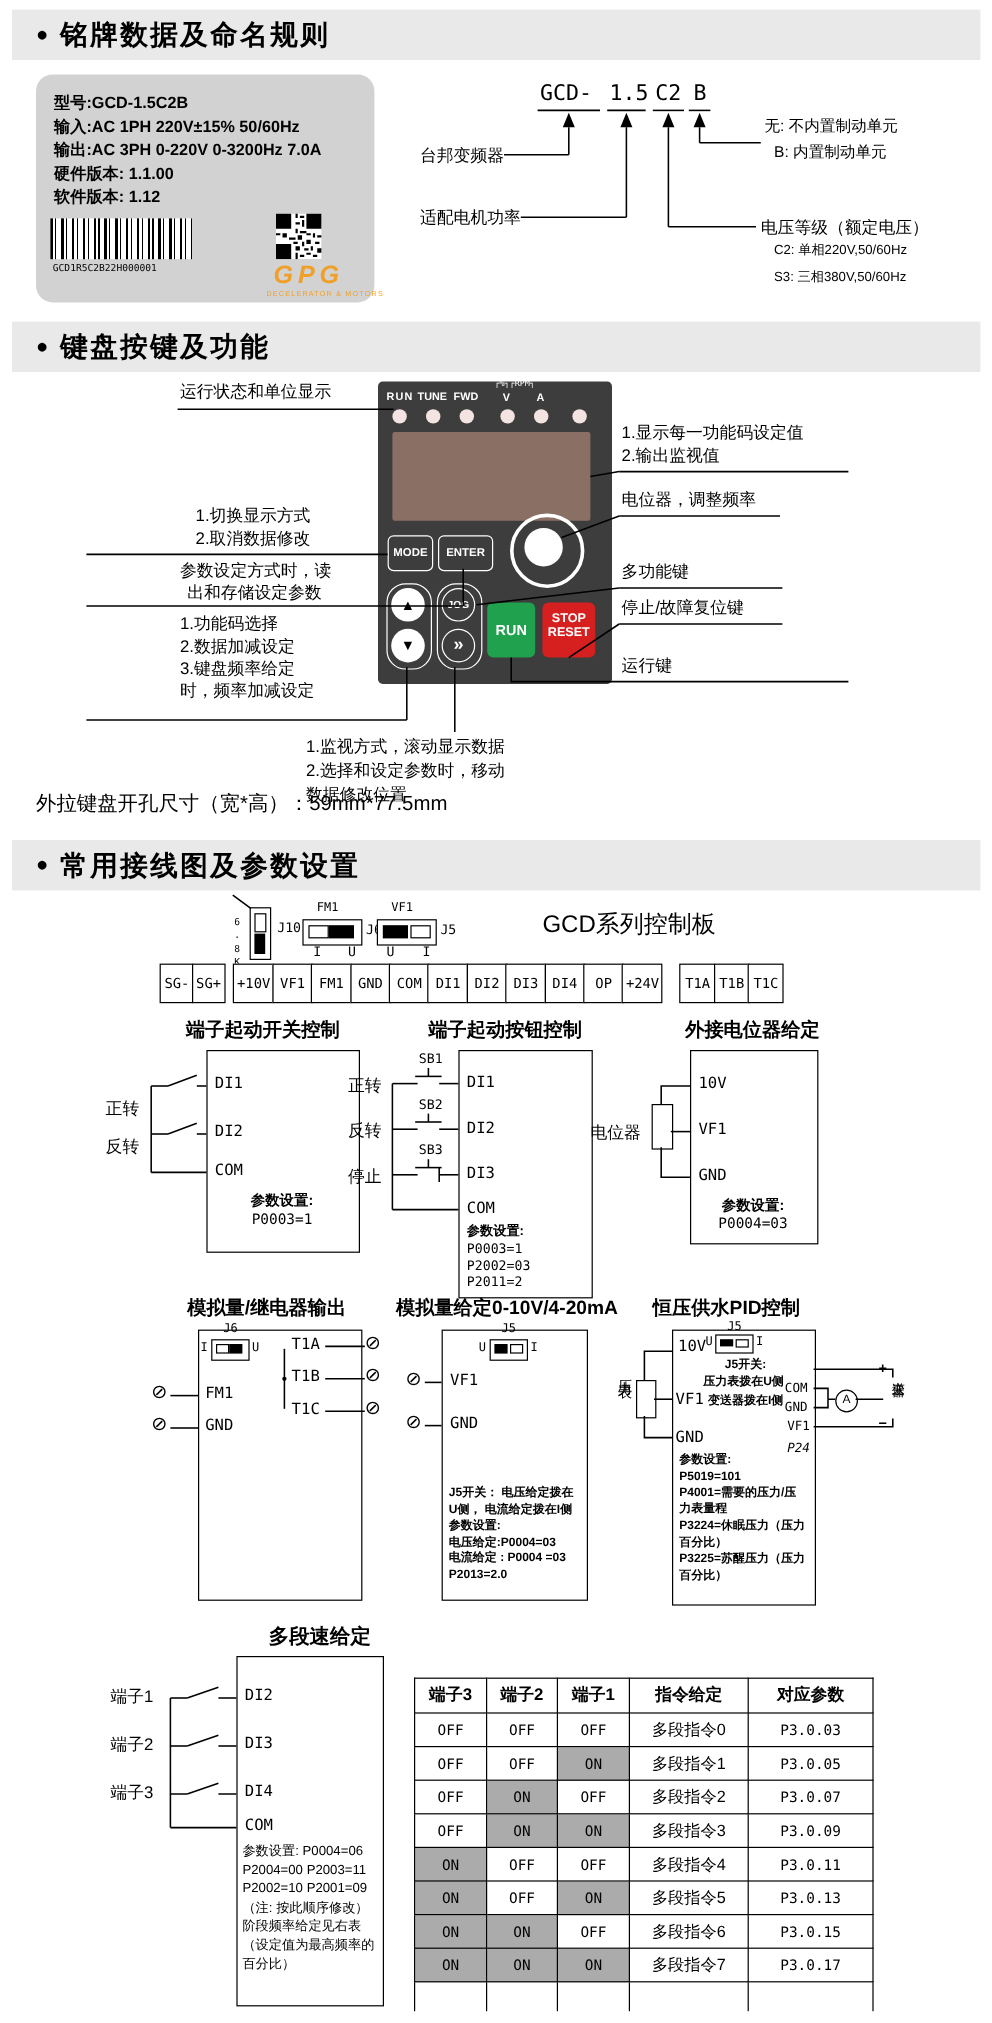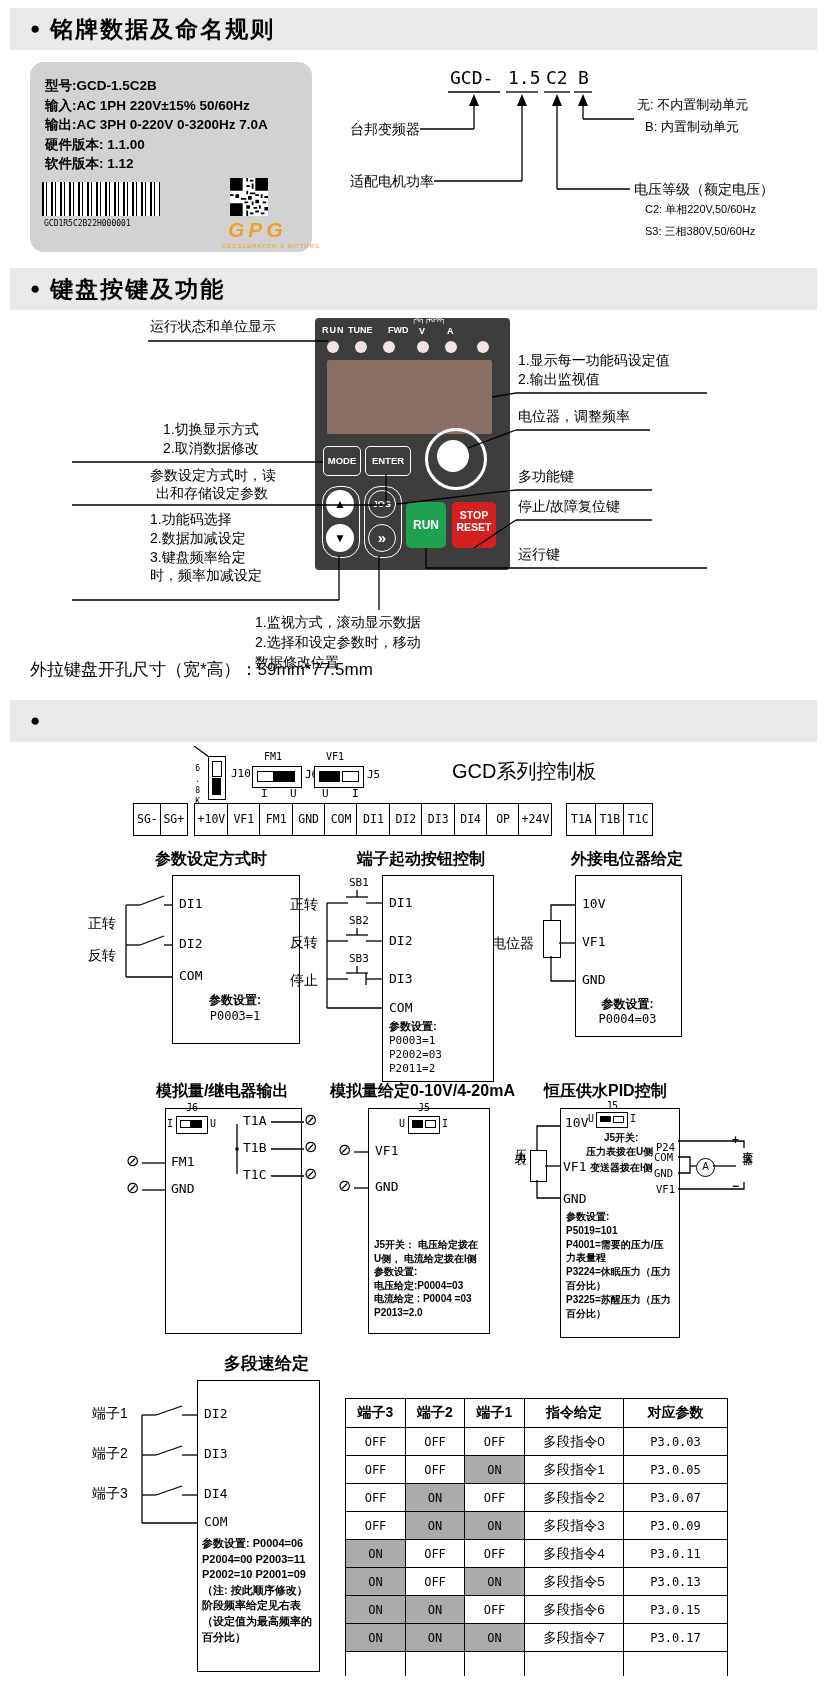--- a/index.html
+++ b/index.html
@@ -43,20 +43,21 @@
   <div class="bar" style="top:8px;">
     <span class="dot">●</span>
     <span class="btitle">铭牌数据及命名规则</span>
   </div>
   <div class="bar" style="top:268px;">
     <span class="dot">●</span>
     <span class="btitle">键盘按键及功能</span>
   </div>
   <div class="bar" style="top:700px;">
     <span class="dot">●</span>
+    <span class="btitle">常用接线图及参数设置</span>
   </div>
 
   <div class="abs" style="left:30px;top:62px;width:282px;height:190px;background:#d2d2d2;border-radius:14px;"></div>
   <div class="t" style="left:45px;top:78px;font-size:13.5px;font-weight:600;">型号:GCD-1.5C2B</div>
   <div class="t" style="left:45px;top:98px;font-size:13.5px;font-weight:600;">输入:AC 1PH 220V±15% 50/60Hz</div>
   <div class="t" style="left:45px;top:117px;font-size:13.5px;font-weight:600;">输出:AC 3PH 0-220V 0-3200Hz  7.0A</div>
   <div class="t" style="left:45px;top:137px;font-size:13.5px;font-weight:600;">硬件版本: 1.1.00</div>
   <div class="t" style="left:45px;top:156px;font-size:13.5px;font-weight:600;">软件版本: 1.12</div>
   <div class="abs" style="left:42px;top:182px;width:118px;height:34px;background:repeating-linear-gradient(90deg,#000 0px,#000 2px,#fff 2px,#fff 4px,#000 4px,#000 5px,#fff 5px,#fff 9px);"></div>
   <div class="t mono" style="left:44px;top:219px;font-size:8px;">GCD1R5C2B22H000001</div>
@@ -79,21 +80,21 @@
   <div class="t" style="left:350px;top:173px;font-size:14px;">适配电机功率</div>
   <div class="t" style="left:637px;top:98px;font-size:13px;">无: 不内置制动单元</div>
   <div class="t" style="left:645px;top:120px;font-size:13px;">B: 内置制动单元</div>
   <div class="t" style="left:634px;top:181px;font-size:14px;">电压等级（额定电压）</div>
   <div class="t" style="left:645px;top:203px;font-size:11px;">C2: 单相220V,50/60Hz</div>
   <div class="t" style="left:645px;top:225px;font-size:11px;">S3: 三相380V,50/60Hz</div>
 
   <div class="abs" style="left:315px;top:318px;width:195px;height:252px;background:#3d3d3d;border-radius:4px;"></div>
   <div class="t" style="left:322px;top:325px;font-size:9px;font-weight:bold;color:#fff;letter-spacing:1px;">RUN</div>
   <div class="t" style="left:348px;top:325px;font-size:9px;font-weight:bold;color:#fff;">TUNE</div>
-  <div class="t" style="left:388px;top:325px;font-size:9px;font-weight:bold;color:#fff;">FWD</div>
+  <div class="t" style="left:378px;top:325px;font-size:9px;font-weight:bold;color:#fff;">FWD</div>
   <div class="t mono" style="left:412px;top:316px;font-size:7px;color:#fff;">┌%┐┌RPM┐</div>
   <div class="t" style="left:419px;top:326px;font-size:9px;font-weight:bold;color:#fff;">V</div>
   <div class="t" style="left:447px;top:326px;font-size:9px;font-weight:bold;color:#fff;">A</div>
   <div class="t" style="left:475px;top:326px;font-size:9px;font-weight:bold;color:#fff;padding-left:42px;">Hz</div>
   <div class="led" style="left:327px;top:341px;"></div>
   <div class="led" style="left:355px;top:341px;"></div>
   <div class="led" style="left:383px;top:341px;"></div>
   <div class="led" style="left:417px;top:341px;"></div>
   <div class="led" style="left:445px;top:341px;"></div>
   <div class="led" style="left:477px;top:341px;"></div>
@@ -173,21 +174,21 @@
       <div class="tcell">DI4</div>
       <div class="tcell">OP</div>
       <div class="tcell">+24V</div>
     </div>
   <div class="tstrip g3" style="left:568px;top:803px;">
       <div class="tcell">T1A</div>
       <div class="tcell">T1B</div>
       <div class="tcell">T1C</div>
     </div>
 
-  <div class="t" style="left:155px;top:850px;font-size:16px;font-weight:600;">参数设定方式时</div>
+  <div class="t" style="left:155px;top:850px;font-size:16px;font-weight:600;">端子起动开关控制</div>
   <div class="box" style="left:172px;top:875px;width:126px;height:167px;"></div>
   <div class="t mono" style="left:179px;top:897px;font-size:13px;">DI1</div>
   <div class="t mono" style="left:179px;top:937px;font-size:13px;">DI2</div>
   <div class="t mono" style="left:179px;top:969px;font-size:13px;">COM</div>
   <div class="t" style="left:172px;top:994px;width:126px;text-align:center;font-size:12px;font-weight:600;">参数设置:</div>
   <div class="t mono" style="left:172px;top:1010px;width:126px;text-align:center;font-size:12px;">P0003=1</div>
   <div class="t" style="left:88px;top:915px;font-size:14px;">正转</div>
   <div class="t" style="left:88px;top:947px;font-size:14px;">反转</div>
 
   <div class="t" style="left:357px;top:850px;font-size:16px;font-weight:600;">端子起动按钮控制</div>
@@ -267,21 +268,21 @@
     <div class="blk" style="left:3px;top:3px;width:11px;height:6px;"></div>
     <div class="wht" style="left:16px;top:3px;width:9px;height:5px;"></div>
   </div>
   <div class="t mono" style="left:588px;top:1113px;font-size:10px;">U</div>
   <div class="t mono" style="left:630px;top:1113px;font-size:10px;">I</div>
   <div class="t" style="left:604px;top:1132px;font-size:10px;font-weight:600;">J5开关:</div>
   <div class="t" style="left:586px;top:1146px;font-size:10px;font-weight:600;">压力表拨在U侧</div>
   <div class="t mono" style="left:563px;top:1160px;font-size:13px;">VF1</div>
   <div class="t" style="left:590px;top:1162px;font-size:10px;font-weight:600;">变送器拨在I侧</div>
   <div class="t mono" style="left:563px;top:1192px;font-size:13px;">GND</div>
-  <div class="t mono" style="left:656px;top:1141px;font-size:10.5px;">P24</div>
+  <div class="t mono" style="left:656px;top:1201px;font-size:10.5px;font-style:italic;">P24</div>
   <div class="t mono" style="left:654px;top:1151px;font-size:10.5px;">COM</div>
   <div class="t mono" style="left:654px;top:1167px;font-size:10.5px;">GND</div>
   <div class="t mono" style="left:656px;top:1183px;font-size:10.5px;">VF1</div>
   <div class="t vtext" style="left:513px;top:1140px;font-size:12px;">压力表</div>
   <div class="box" style="left:530px;top:1150px;width:15px;height:30px;border-width:1.5px;"></div>
   <div class="circ" style="left:696px;top:1158px;width:17px;height:17px;border:1.5px solid #000;color:#000;font-size:10px;text-align:center;line-height:16px;">A</div>
   <div class="t" style="left:732px;top:1134px;font-size:12px;font-weight:600;">+</div>
   <div class="t vtext" style="left:741px;top:1142px;font-size:11px;">变送器</div>
   <div class="t" style="left:732px;top:1180px;font-size:12px;font-weight:600;">−</div>
   <div class="t" style="left:566px;top:1210px;font-size:10px;line-height:13.8px;font-weight:600;">
@@ -297,21 +298,21 @@
 
   <div class="t" style="left:224px;top:1354px;font-size:17px;font-weight:600;">多段速给定</div>
   <div class="box" style="left:197px;top:1380px;width:121px;height:290px;"></div>
   <div class="t mono" style="left:204px;top:1407px;font-size:13px;">DI2</div>
   <div class="t mono" style="left:204px;top:1447px;font-size:13px;">DI3</div>
   <div class="t mono" style="left:204px;top:1487px;font-size:13px;">DI4</div>
   <div class="t mono" style="left:204px;top:1515px;font-size:13px;">COM</div>
   <div class="t" style="left:92px;top:1405px;font-size:14px;">端子1</div>
   <div class="t" style="left:92px;top:1445px;font-size:14px;">端子2</div>
   <div class="t" style="left:92px;top:1485px;font-size:14px;">端子3</div>
-  <div class="t" style="left:202px;top:1536px;font-size:11px;line-height:15.6px;font-weight:700;">
+  <div class="t" style="left:202px;top:1536px;font-size:11px;line-height:15.6px;font-weight:400;">
       <div class="ln">参数设置: P0004=06</div>
       <div class="ln">P2004=00 P2003=11</div>
       <div class="ln">P2002=10 P2001=09</div>
       <div class="ln">（注: 按此顺序修改）</div>
       <div class="ln">阶段频率给定见右表</div>
       <div class="ln">（设定值为最高频率的</div>
       <div class="ln">百分比）</div>
     </div>
 
   <table id="cmdtable">

